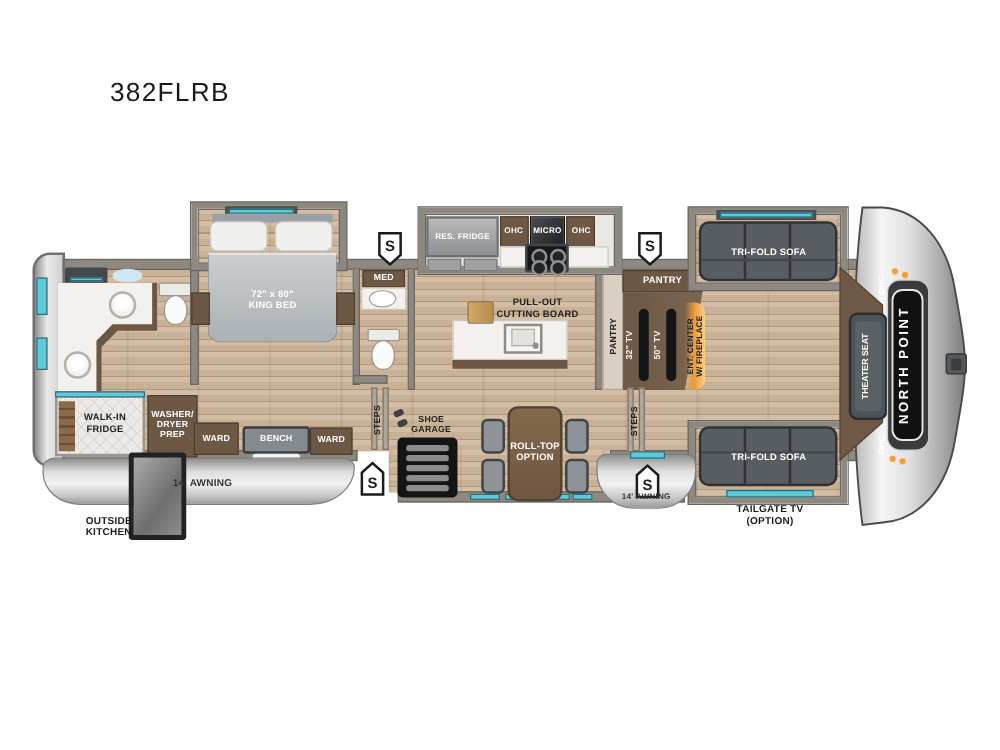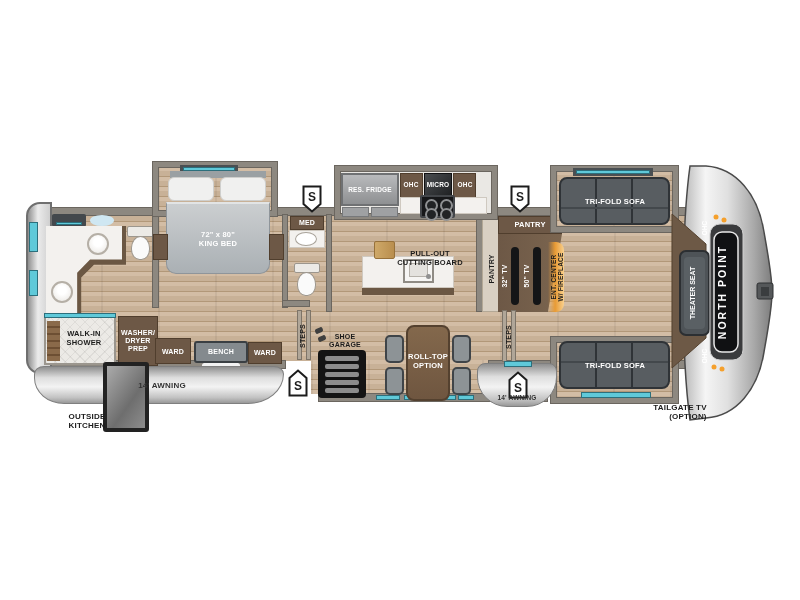--- a/index.html
+++ b/index.html
@@ -24,20 +24,21 @@
   .burner{width:9px;height:9px;border-radius:50%;background:#212325;border:2px solid #8f9193;}
   .tread{height:5px;background:#8c8c8c;border-radius:2px;}
   .sink-round{border-radius:50%;border:2px solid #b5afa6;background:radial-gradient(circle at 50% 40%,#fff 30%,#e7e4df);}
   svg text{font-family:"Liberation Sans",sans-serif;font-weight:bold;}
 </style>
 </head>
 <body>
 
 <div id="plan">
 
+  <div class="a" style="left:88px;top:63px;font-size:21px;color:#1a1a1a;letter-spacing:1px;">382FLRB</div>
 
   <div class="a floor" style="left:44px;top:212px;width:656px;height:149px;"></div>
 
   <div class="a floor" style="left:311px;top:360px;width:237px;height:34px;"></div>
 
   <div class="a wall" style="left:40px;top:207px;width:662px;height:9px;"></div>
   <div class="a wall" style="left:40px;top:360px;width:246px;height:9px;"></div>
   <div class="a wall" style="left:488px;top:360px;width:214px;height:9px;"></div>
   <div class="a wall" style="left:318px;top:393px;width:230px;height:9px;"></div>
   <div class="a teal" style="left:376px;top:395px;width:24px;height:5px;"></div>
@@ -207,50 +208,50 @@
     <text x="56" y="134" transform="rotate(-90,56,134)" text-anchor="middle" font-size="10.5" fill="#fff" letter-spacing="2">NORTH POINT</text>
     <rect x="87" y="125" width="16" height="16" rx="2" fill="#55585a" stroke="#2f3133"></rect>
     <rect x="91" y="129" width="8" height="9" fill="#3a3d3f"></rect>
     <circle cx="46" cy="59" r="2.5" fill="#f5a02c"></circle>
     <circle cx="54" cy="62" r="2.5" fill="#f5a02c"></circle>
     <circle cx="44" cy="209" r="2.5" fill="#f5a02c"></circle>
     <circle cx="52" cy="211" r="2.5" fill="#f5a02c"></circle>
   </svg>
 
   <div class="lbl f75" style="left:84px;top:339px;">WALK-IN
-SHOWER</div>
+FRIDGE</div>
   <div class="lbl lw f7" style="left:138px;top:341px;">WASHER/
 DRYER
 PREP</div>
   <div class="lbl lw f7" style="left:173px;top:352px;">WARD</div>
   <div class="lbl lw f7" style="left:221px;top:352px;">BENCH</div>
   <div class="lbl lw f7" style="left:265px;top:353px;">WARD</div>
   <div class="lbl lw f75" style="left:218px;top:240px;">72" x 80"
 KING BED</div>
   <div class="lbl lw f7" style="left:307px;top:223px;">MED</div>
   <div class="lbl v f7" style="left:303px;top:336px;">STEPS</div>
   <div class="lbl f7" style="left:345px;top:341px;">SHOE
 GARAGE</div>
   <div class="lbl lw f6" style="left:370px;top:190px;">RES. FRIDGE</div>
   <div class="lbl lw f6" style="left:411px;top:185px;">OHC</div>
   <div class="lbl lw f6" style="left:438px;top:185px;">MICRO</div>
   <div class="lbl lw f6" style="left:465px;top:185px;">OHC</div>
-  <div class="lbl f75" style="left:430px;top:259px;">PULL-OUT
+  <div class="lbl f75" style="left:430px;top:247px;">PULL-OUT
 CUTTING BOARD</div>
   <div class="lbl lw f75" style="left:428px;top:362px;">ROLL-TOP
 OPTION</div>
   <div class="lbl v f7" style="left:492px;top:269px;">PANTRY</div>
   <div class="lbl lw f75" style="left:530px;top:225px;">PANTRY</div>
   <div class="lbl lw v f7" style="left:505px;top:276px;">32" TV</div>
   <div class="lbl lw v f7" style="left:527px;top:276px;">50" TV</div>
   <div class="lbl v f6" style="left:557px;top:277px;">ENT. CENTER
 W/ FIREPLACE</div>
   <div class="lbl v f7" style="left:509px;top:337px;">STEPS</div>
   <div class="lbl lw f75" style="left:615px;top:202px;">TRI-FOLD SOFA</div>
   <div class="lbl lw f75" style="left:615px;top:366px;">TRI-FOLD SOFA</div>
   <div class="lbl f8" style="left:162px;top:386px;color:#333;">14' AWNING</div>
   <div class="lbl f6" style="left:517px;top:398px;color:#333;">14' AWNING</div>
   <div class="lbl f8" style="left:87px;top:421px;">OUTSIDE
 KITCHEN</div>
-  <div class="lbl f8" style="left:680px;top:412px;text-align:right;">TAILGATE TV
+  <div class="lbl f8" style="left:616px;top:412px;">TAILGATE TV
 (OPTION)</div>
 
 </div>
 
 </body></html>

